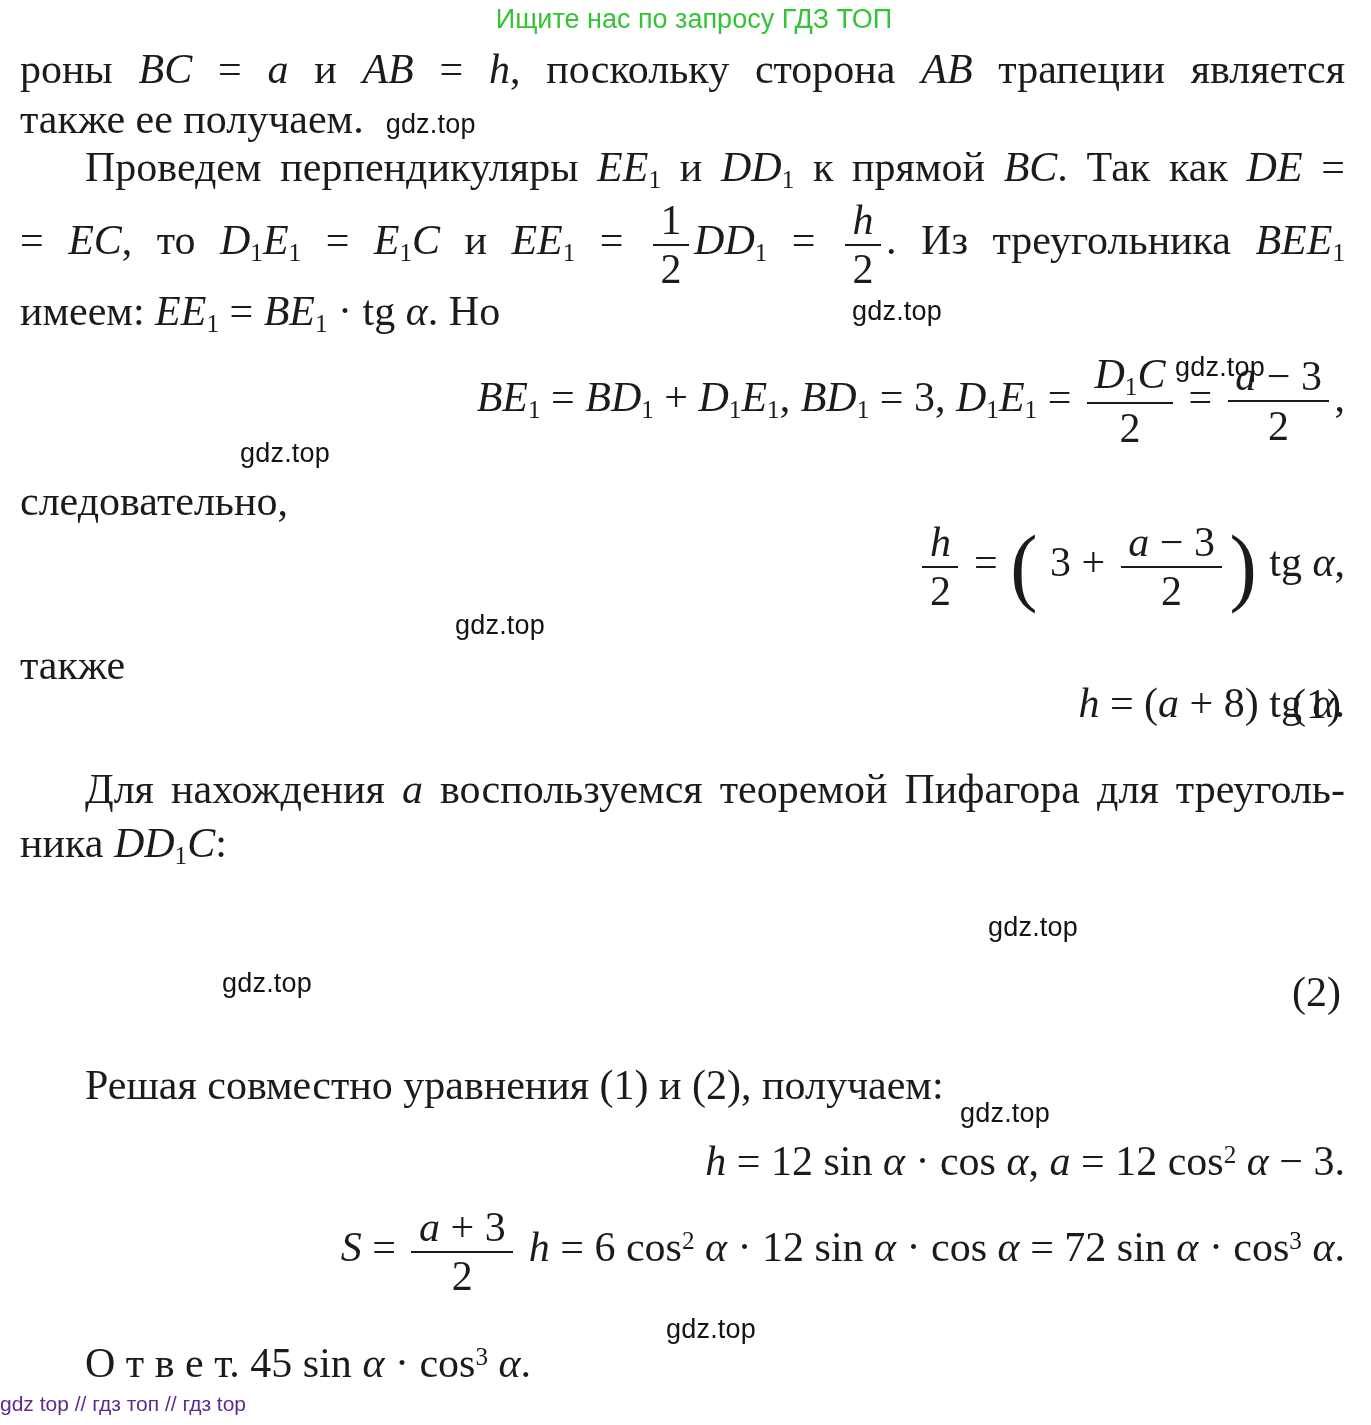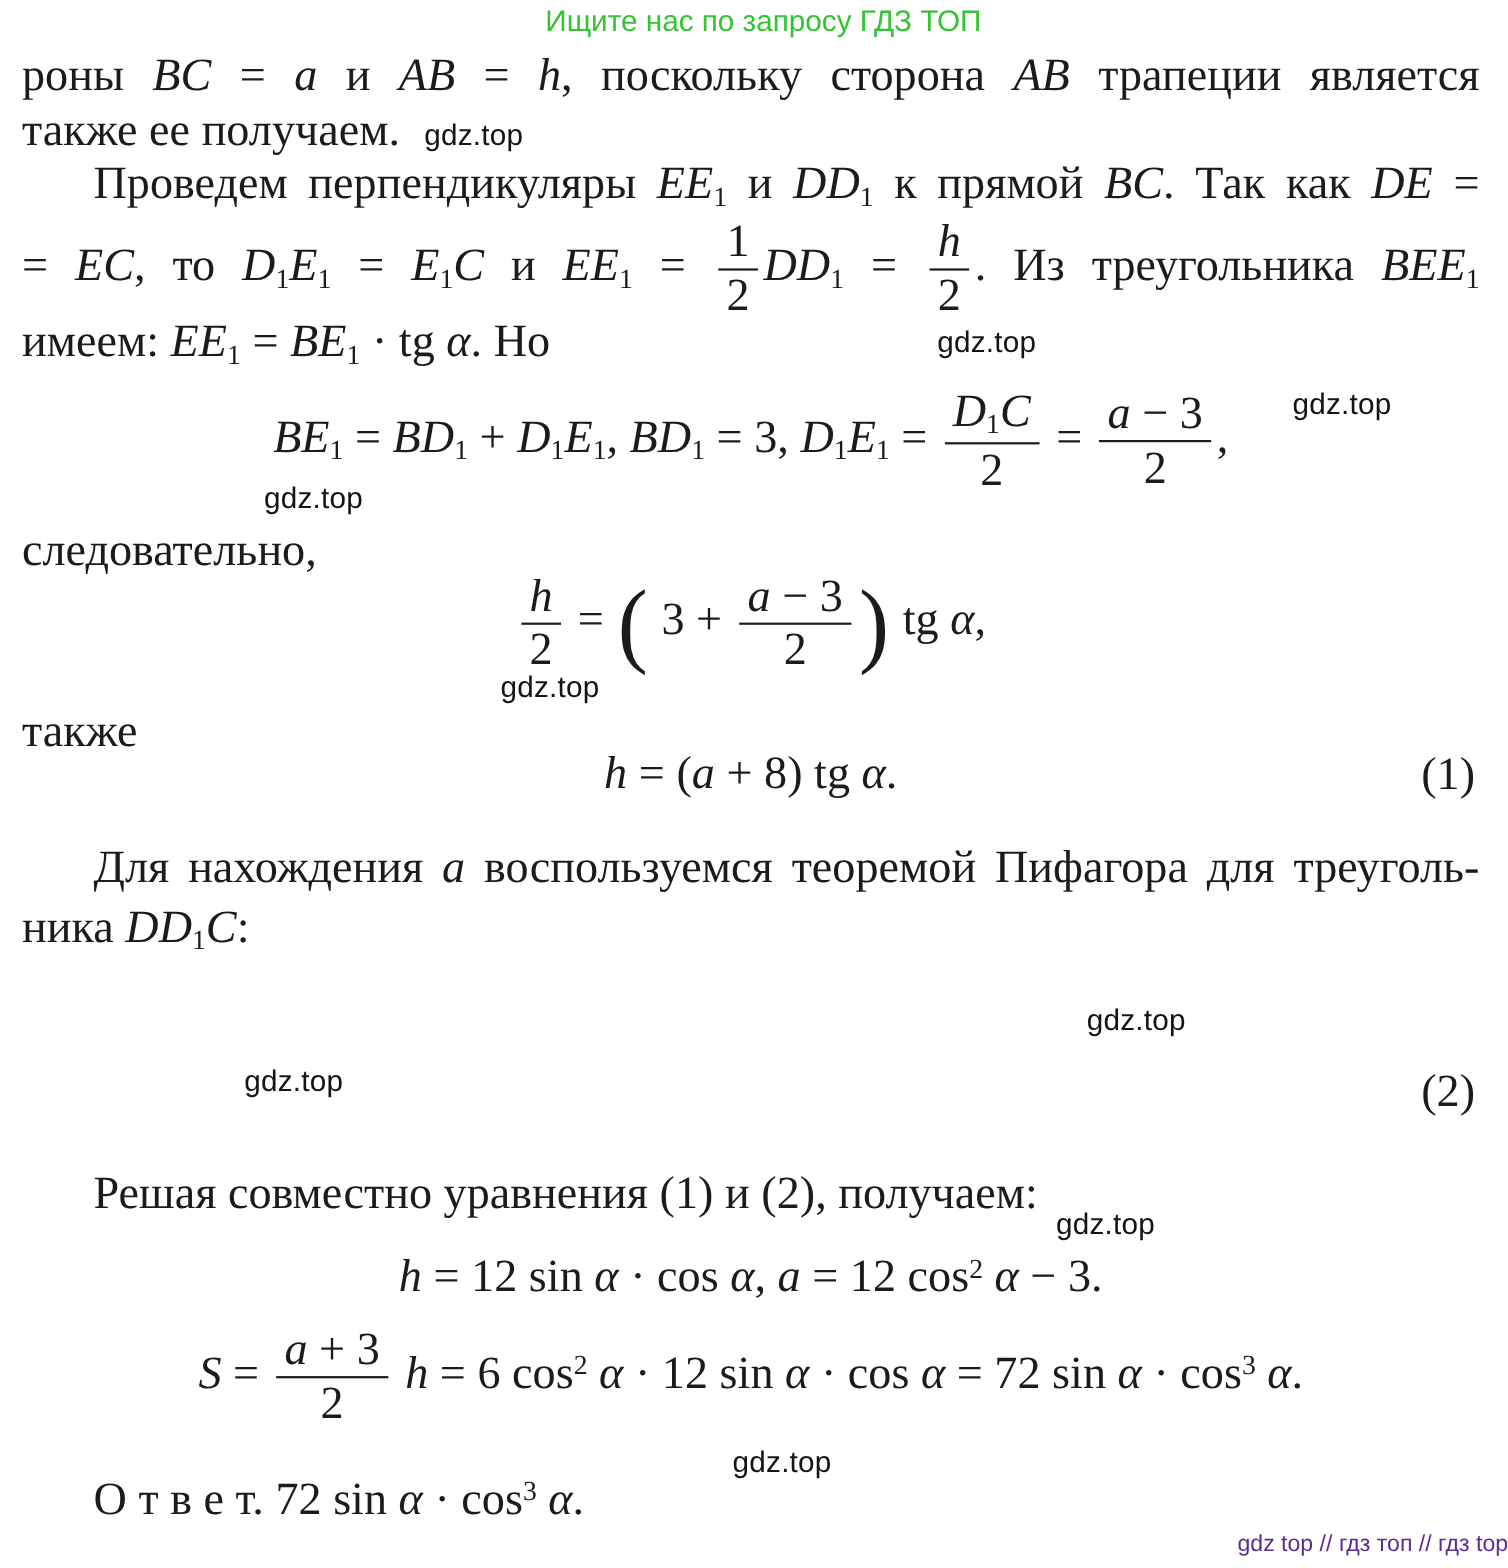--- a/index.html
+++ b/index.html
@@ -11,21 +11,21 @@
     font-family:"Liberation Serif", serif;
     font-size:42px;
     color:#1b1b1b;
   }
   .line {
     position:absolute; left:20px; right:26px;
     line-height:1.2;
   }
   .just { text-align:justify; text-align-last:justify; }
   .indent { text-indent:65px; }
-  .eq { text-align:center; }
+  .eq { text-align:right; }
   .run { white-space:pre-wrap; }
   .rm { font-style:normal; }
   .it { font-style:italic; }
   .sub { font-size:0.60em; vertical-align:-0.28em; font-style:normal; }
   .sup { font-size:0.60em; vertical-align:0.48em; font-style:normal; }
   .bigp {
     display:inline-block; font-size:1.95em; font-weight:300;
     vertical-align:middle; line-height:0.85; transform:scaleY(1.05);
     margin:0 2px; font-style:normal;
   }
@@ -44,21 +44,21 @@
   .wm {
     font-family:"Liberation Sans", sans-serif;
     font-size:27px; font-weight:500; color:#141414;
     font-style:normal; letter-spacing:0.2px;text-align:center;
   }
   .wm-abs { position:absolute; }
   .wm-inline { margin-left:22px; }
   .eqnum { position:absolute; right:30px; font-size:42px; }
   .footer {
     position:absolute; top:1392px; left:0; right:0;
-    text-align:right;
+    text-align:left;
     font-family:"Liberation Sans", sans-serif;
     font-size:21px; font-weight:500;
   }
 </style>
 </head>
 <body>
 
 <div class="page" style="color: rgb(27, 27, 27);">
 
   <div class="promo" style="color: rgb(53, 195, 53);">Ищите нас по запросу ГДЗ ТОП</div>
@@ -119,17 +119,17 @@
   <span class="wm wm-abs" style="left:960px; top:1098px">gdz.top</span>
 
   <div class="line eq" style="top:1136px"><span class="run it">h</span><span class="run rm"> = 12 sin </span><span class="run it">α</span><span class="run rm"> · cos </span><span class="run it">α</span><span class="run rm">, </span><span class="run it">a</span><span class="run rm"> = 12 cos</span><span class="run sup">2</span><span class="run rm"> </span><span class="run it">α</span><span class="run rm"> − 3.</span></div>
 
   <div class="line eq" style="top:1205px"><span class="run it">S</span><span class="run rm"> = </span><span class="frac">
         <span class="num"><span class="run it">a</span><span class="run rm"> + 3</span></span>
         <span class="den"><span class="run rm">2</span></span>
       </span><span class="run rm"> </span><span class="run it">h</span><span class="run rm"> = 6 cos</span><span class="run sup">2</span><span class="run rm"> </span><span class="run it">α</span><span class="run rm"> · 12 sin </span><span class="run it">α</span><span class="run rm"> · cos </span><span class="run it">α</span><span class="run rm"> = 72 sin </span><span class="run it">α</span><span class="run rm"> · cos</span><span class="run sup">3</span><span class="run rm"> </span><span class="run it">α</span><span class="run rm">.</span></div>
   <span class="wm wm-abs" style="left:666px; top:1314px">gdz.top</span>
 
-  <div class="line" style="top:1338px; left:85px"><span class="run rm">О т в е т. </span><span class="run rm">72 sin </span><span class="run it">α</span><span class="run rm"> · cos</span><span class="run sup">3</span><span class="run rm"> </span><span class="run it">α</span><span class="run rm">.</span></div>
+  <div class="line" style="top:1338px; left:85px"><span class="run rm">О т в е т. </span><span class="run rm">45 sin </span><span class="run it">α</span><span class="run rm"> · cos</span><span class="run sup">3</span><span class="run rm"> </span><span class="run it">α</span><span class="run rm">.</span></div>
 
   <div class="footer" style="color: rgb(94, 43, 147);">gdz top  //  гдз топ  //  гдз top</div>
 
 </div>
 
 </body></html>

